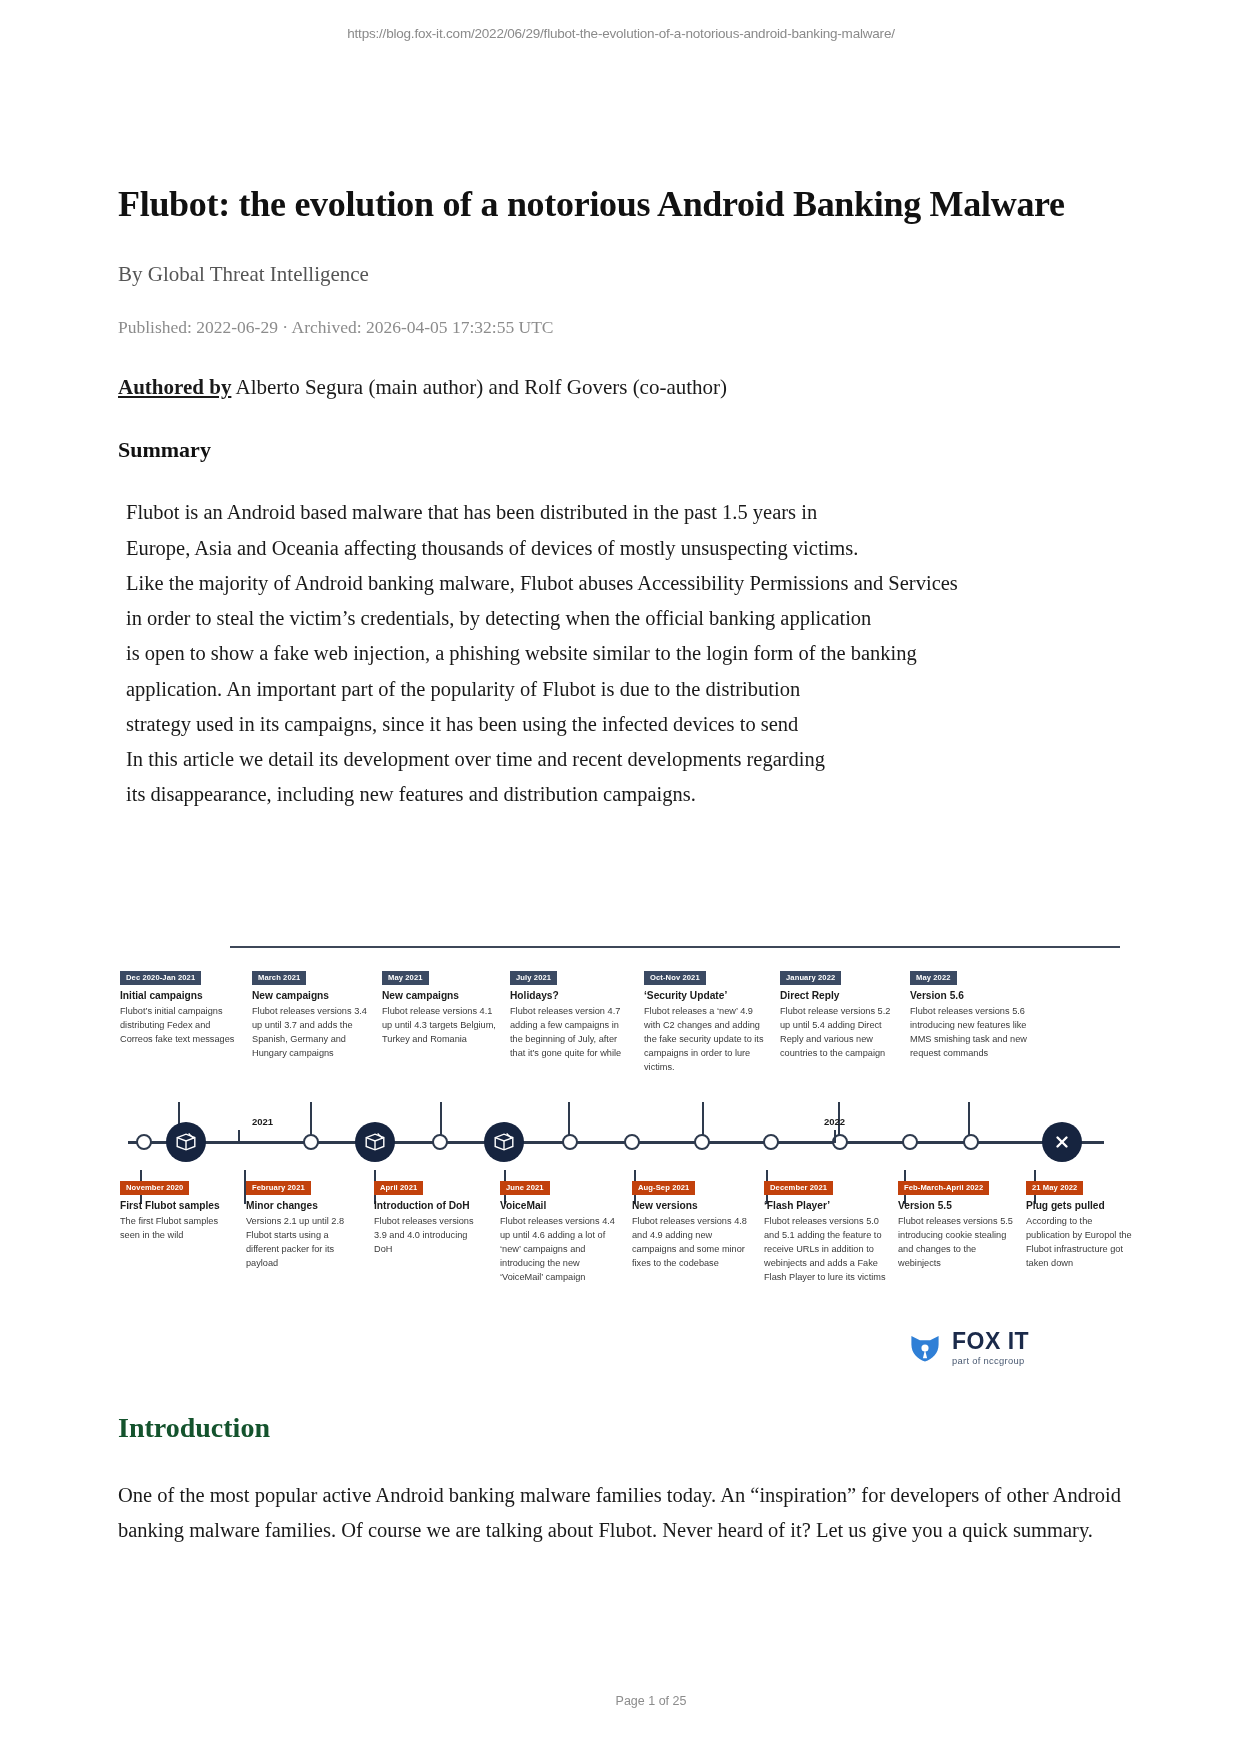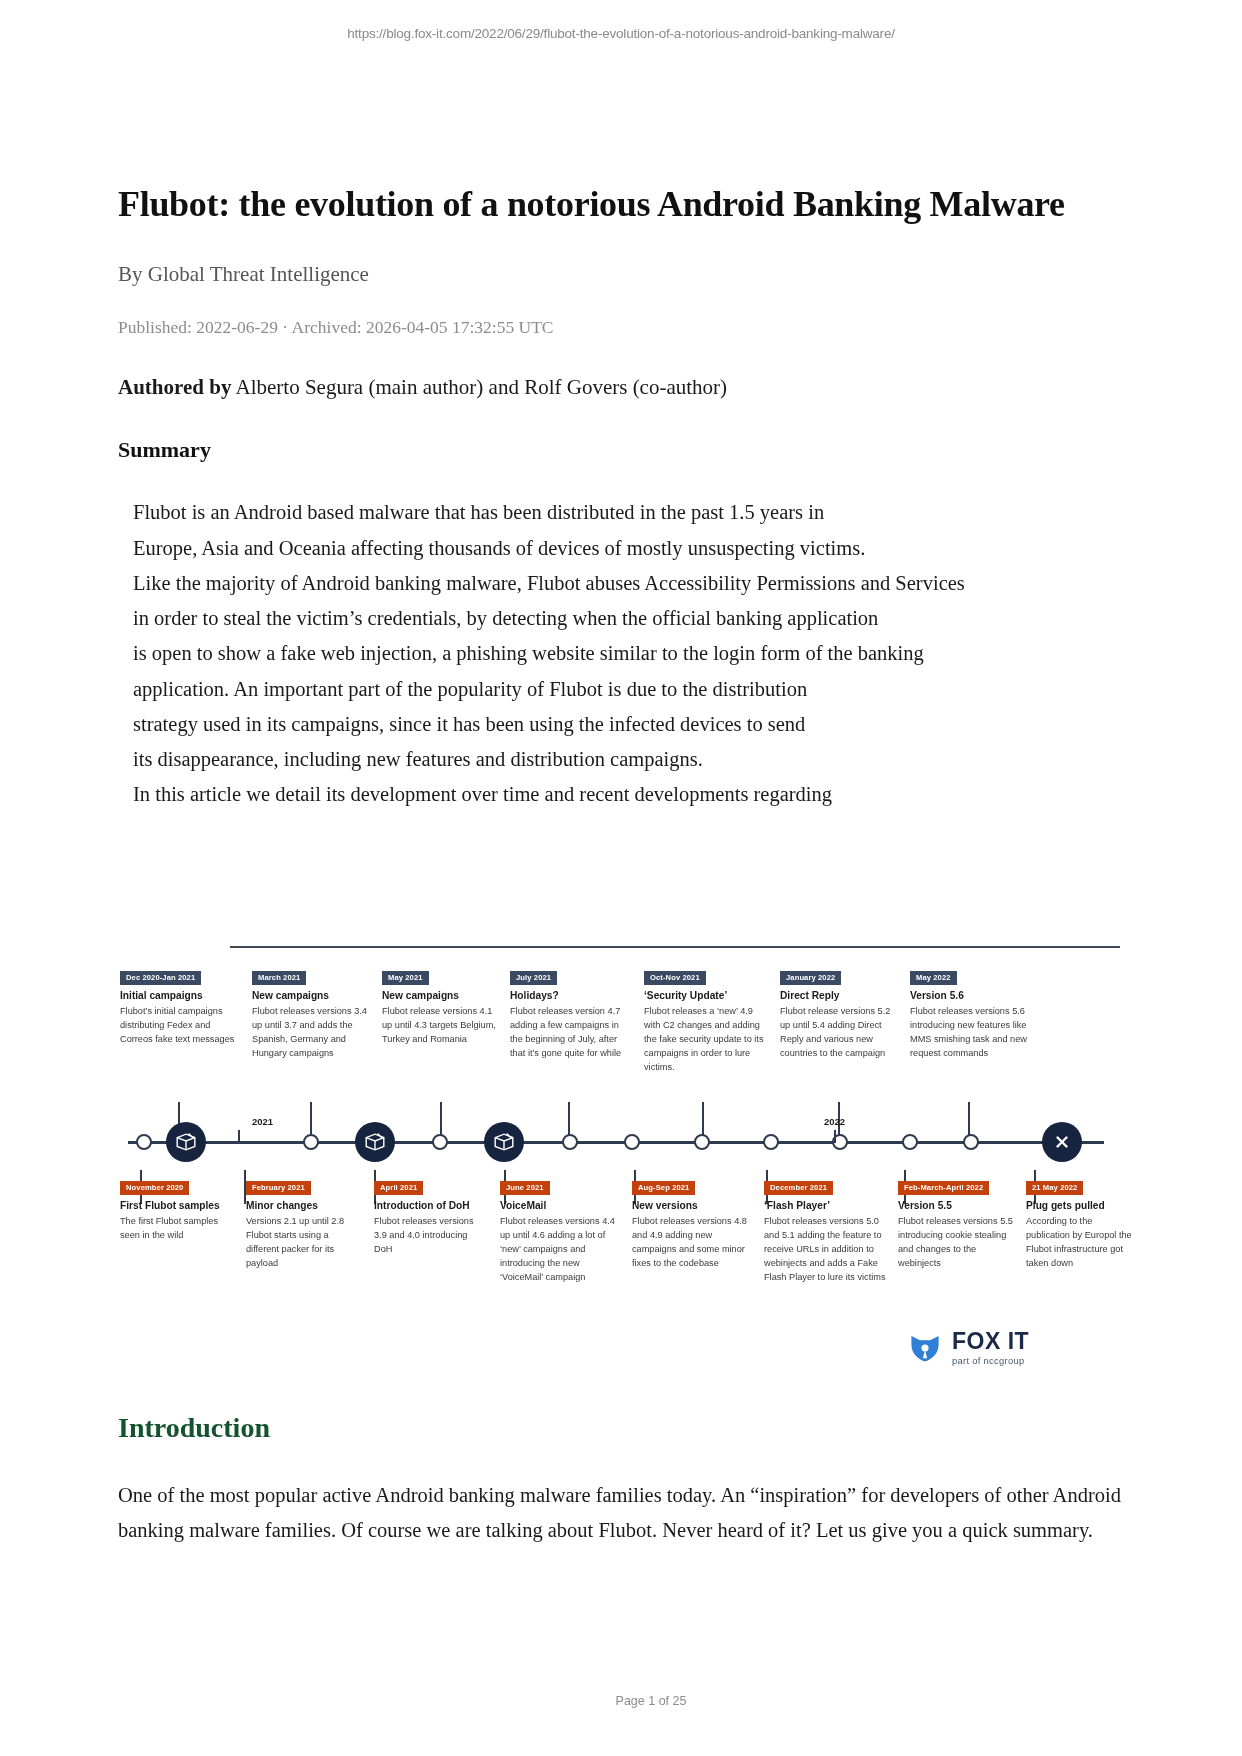--- a/index.html
+++ b/index.html
@@ -57,32 +57,32 @@
     color: #8c8c8c;
     margin: 0 0 34px 0;
     line-height: 1.3;
   }
   .authored {
     font-size: 21px;
     color: #1a1a1a;
     margin: 0 0 36px 0;
     line-height: 1.35;
   }
-  .authored b { font-weight: bold; }
+  .authored b { font-weight: bold; text-decoration: underline; }
   h2.section-head {
     font-size: 22px;
     font-weight: bold;
     margin: 0 0 32px 0;
     color: #111111;
   }
   .summary-body {
     font-size: 20.5px;
     line-height: 1.72;
     color: #1a1a1a;
-    margin: 15px;
+    margin: 8px;
   }
   .summary-body .ln { display: block; }
 
   
   .infographic {
     position: absolute;
     left: 118px;
     top: 938px;
     width: 1006px;
     height: 440px;
@@ -216,22 +216,22 @@
     <div class="authored"><b>Authored by</b><span> Alberto Segura (main author) and Rolf Govers (co-author)</span></div>
     <h2 class="section-head">Summary</h2>
     <p class="summary-body">
       <span class="ln">Flubot is an Android based malware that has been distributed in the past 1.5 years in</span>
       <span class="ln">Europe, Asia and Oceania affecting thousands of devices of mostly unsuspecting victims.</span>
       <span class="ln">Like the majority of Android banking malware, Flubot abuses Accessibility Permissions and Services</span>
       <span class="ln">in order to steal the victim’s credentials, by detecting when the official banking application</span>
       <span class="ln">is open to show a fake web injection, a phishing website similar to the login form of the banking</span>
       <span class="ln">application. An important part of the popularity of Flubot is due to the distribution</span>
       <span class="ln">strategy used in its campaigns, since it has been using the infected devices to send</span>
+      <span class="ln">In this article we detail its development over time and recent developments regarding</span>
       <span class="ln">its disappearance, including new features and distribution campaigns.</span>
-      <span class="ln">In this article we detail its development over time and recent developments regarding</span>
     </p>
   </div>
 
   <div class="infographic">
     <div class="ig-topline"></div>
 
     <div class="ig-toprow">
       <div class="tl-item" style="left:2px;  width:118px;">
         <span class="tl-chip chip-dark">Dec 2020-Jan 2021</span>
         <div class="tl-head">Initial campaigns</div>

